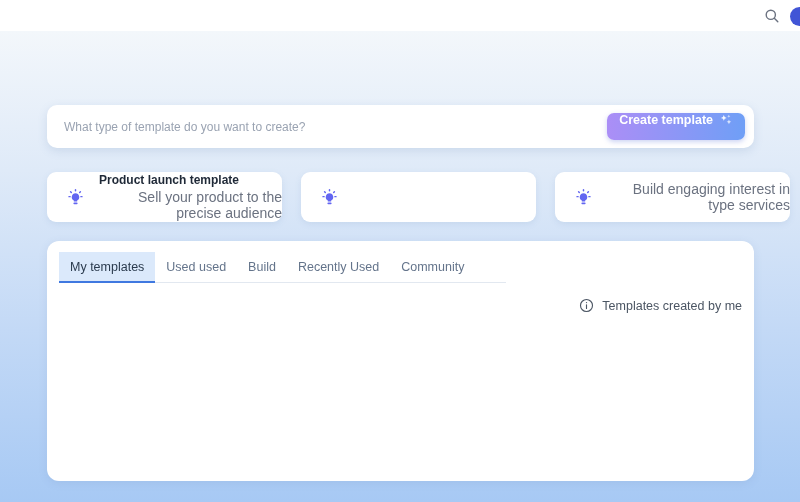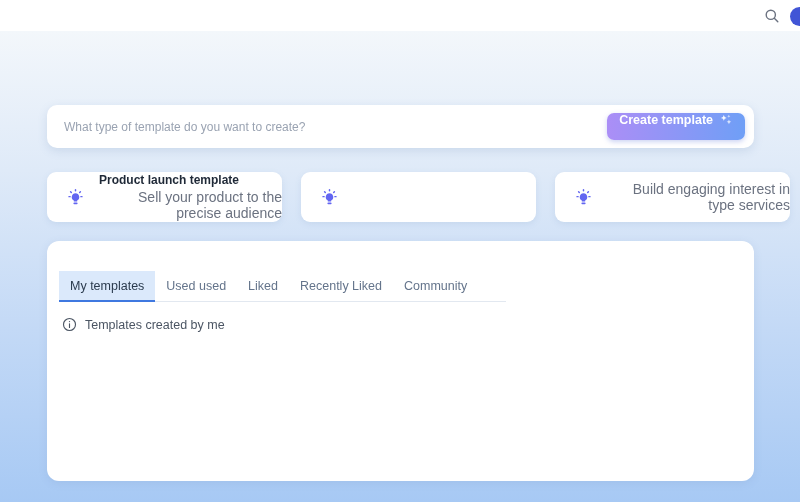--- a/index.html
+++ b/index.html
@@ -58,37 +58,37 @@
   }
   .tcard .txt { display:flex; flex-direction:column; gap:2px; }
   .tcard .title { font-size:12px; font-weight:bold; color:#1f2937; }
   .tcard .subtitle { font-size:14px; color:#6b7280;text-align:right; }
 
   
   .panel {
     position:absolute; left:47px; top:241px; width:707px; height:240px;
     background:#ffffff; border-radius:12px;
     box-shadow:0 2px 8px rgba(96,128,176,0.14);
-    padding:30px 12px 0 12px;
+    padding:11px 12px 0 12px;
   }
   .tabs {
     display:flex; width:447px;
     border-bottom:1px solid #e2e8f0;
   }
   .tab {
     padding:8px 11px 7px 11px; font-size:12.5px; color:#64748b;
     cursor:pointer; white-space:nowrap;
     border-bottom:2px solid transparent; margin-bottom:-1px;
   }
   .tab.active {
     background:#dbe9fb; color:#2b3b4e; border-bottom-color:#3f78e0;
   }
   .empty-row {
     display:flex; align-items:center; gap:8px;
-    margin:15px 0 0 3px; color:#4b5563; font-size:12.5px;
+    margin:15px 0 0 3px; color:#4b5563; font-size:12.5px;justify-content:flex-end;
   }
 </style>
 </head>
 <body>
 
 <header class="topbar">
   <button class="search-btn" aria-label="search">
     <svg viewBox="0 0 16 16" width="16" height="16" fill="none" stroke="#6b7280" stroke-width="1.4" stroke-linecap="round">
       <circle cx="6.8" cy="6.8" r="4.6"></circle>
       <line x1="10.3" y1="10.3" x2="13.8" y2="13.8"></line>
@@ -161,22 +161,22 @@
       <span class="subtitle">Build engaging interest in type services</span>
     </span>
   </div>
 
 </div>
 
 <section class="panel">
   <nav class="tabs">
     <div class="tab active">My templates</div>
     <div class="tab">Used used</div>
-    <div class="tab">Liked</div>
-    <div class="tab">Recently Liked</div>
+    <div class="tab">Build</div>
+    <div class="tab">Recently Used</div>
     <div class="tab">Community</div>
   </nav>
 
   <div class="empty-row">
     <span style="display:flex;">
       <svg viewBox="0 0 16 16" width="15" height="15" fill="none" stroke="#4b5563" stroke-width="1.2" stroke-linecap="round">
         <circle cx="8" cy="8" r="6.4"></circle>
         <line x1="8" y1="7.2" x2="8" y2="11.2"></line>
         <circle cx="8" cy="4.9" r="0.7" fill="#4b5563" stroke="none"></circle>
       </svg>

